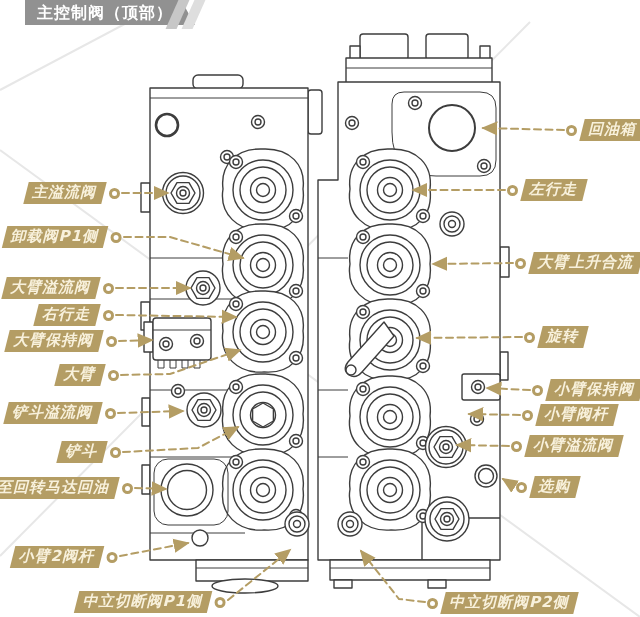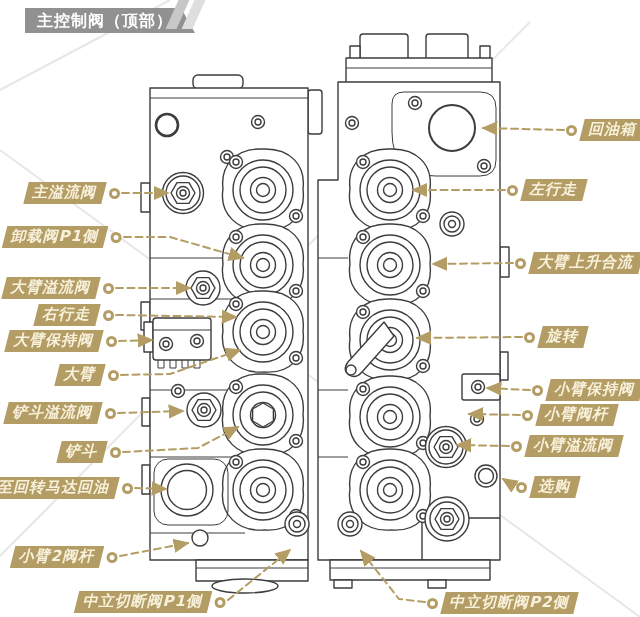--- a/index.html
+++ b/index.html
@@ -1,19 +1,19 @@
 <!DOCTYPE html>
 <html><head>
 <meta charset="utf-8">
 <style>
   html,body{margin:0;padding:0;background:#fff;}
   #stage{position:relative;width:640px;height:617px;background:#fff;overflow:hidden;
          font-family:"DejaVu Sans",sans-serif;}
   
-  .badge{position:absolute;left:25px;top:8px;height:25px;line-height:25px;
+  .badge{position:absolute;left:25px;top:0;height:25px;line-height:25px;
          padding:0 22px 0 12px;background:#919191;color:#fff;
          font-size:16px;font-weight:bold;letter-spacing:1px;
          clip-path:polygon(0 0,calc(100% - 14px) 0,100% 100%,0 100%);}
   .stripe{position:absolute;top:0;width:11px;height:29px;background:#c7c7c7;
           transform:skewX(-24deg);}
   .stripe.s2{background:#dedede;}
   
   .lbl{position:absolute;display:flex;align-items:center;gap:5px;white-space:nowrap;}
   .lbl-l{transform:translate(-100%,-50%);}
   .lbl-r{transform:translate(0,-50%);}

